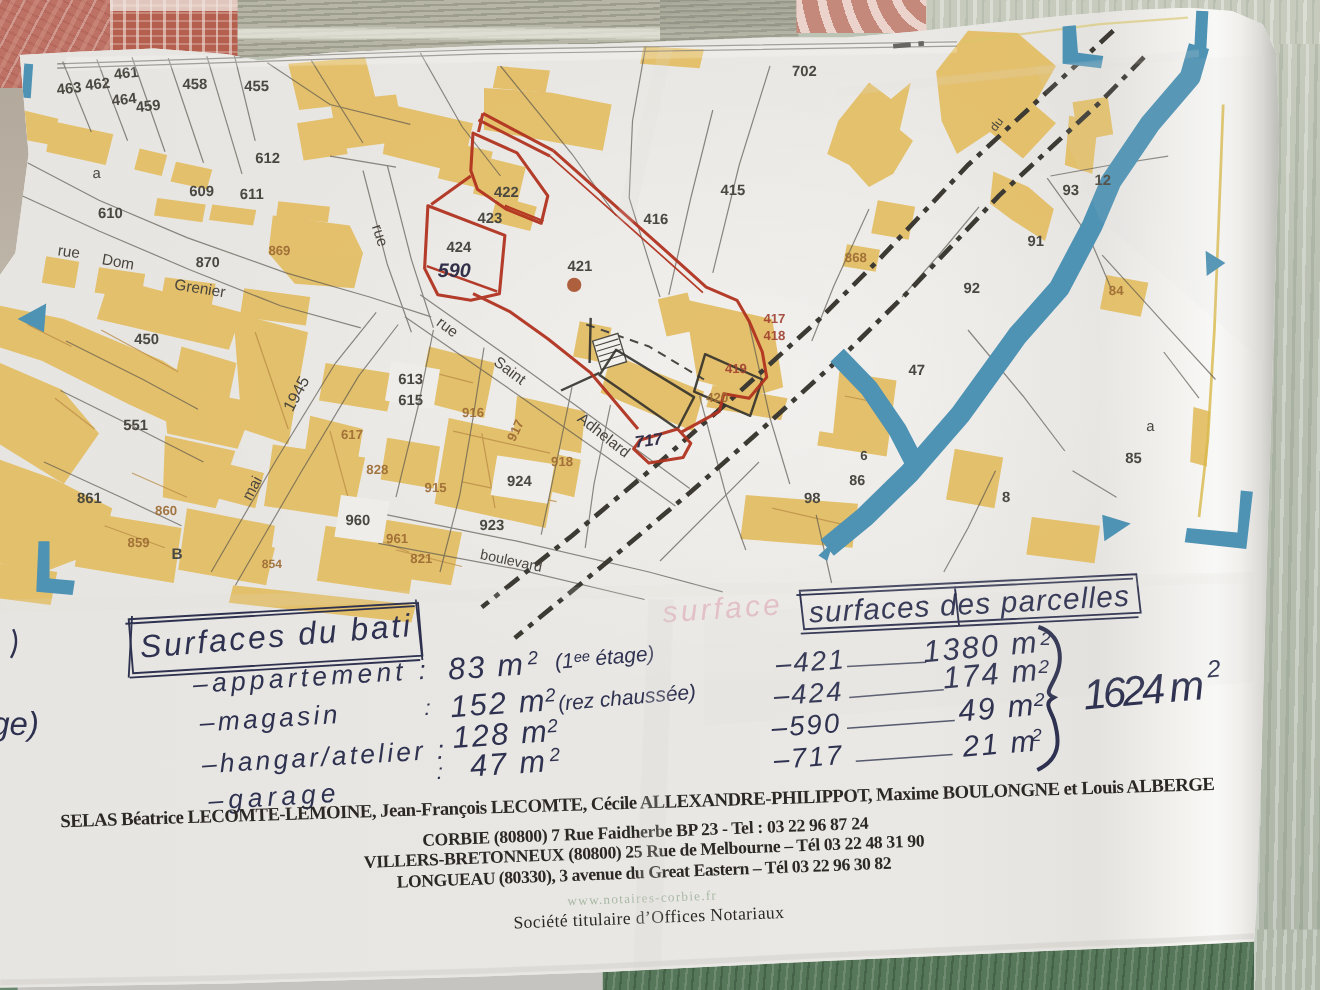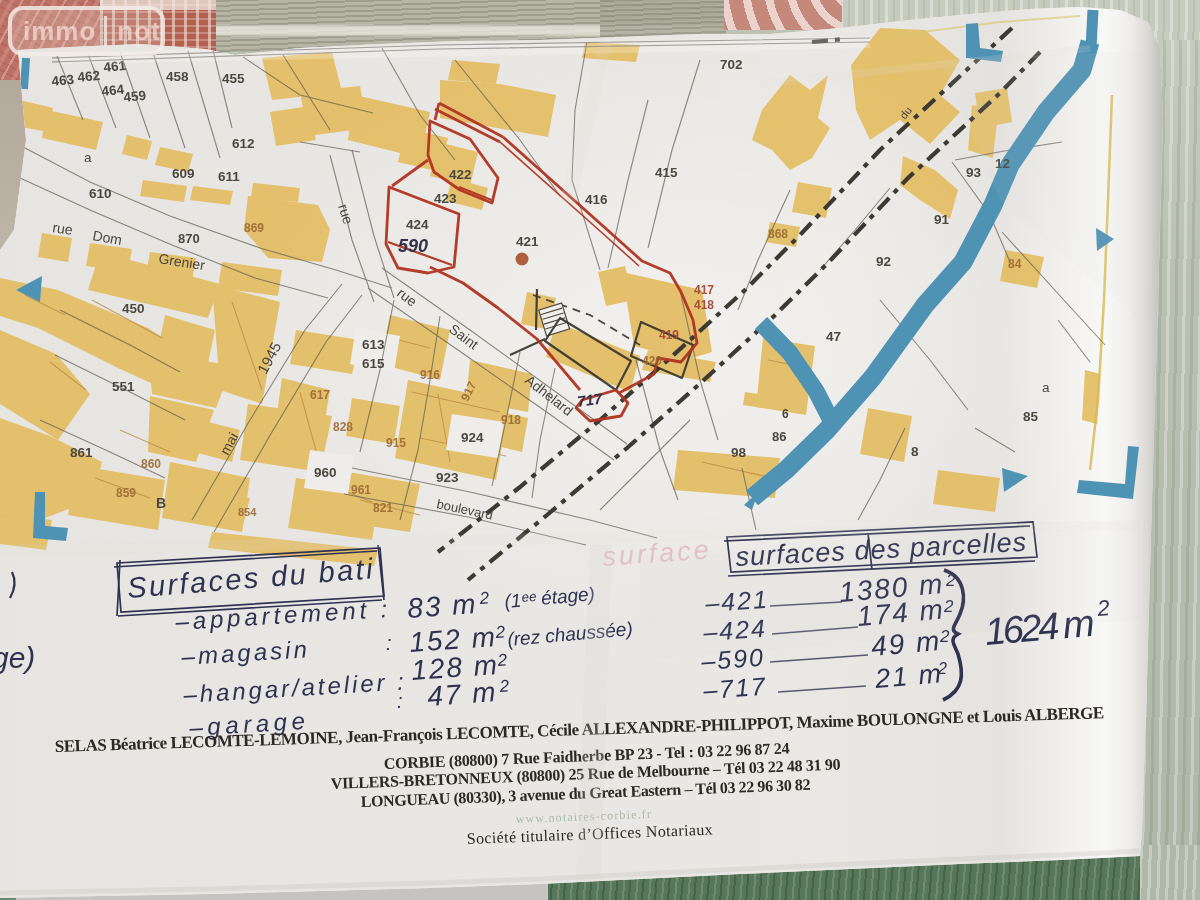--- a/index.html
+++ b/index.html
@@ -421,14 +421,13 @@
    <path d="M0,545 L1140,520 L1140,530 L0,557 Z" fill="#dedbd7" opacity=".35"></path>
    <path d="M760,80 L1090,45 L1090,52 L760,88 Z" fill="#e0ddd9" opacity=".4"></path>
    <rect x="0" y="48" width="7" height="110" fill="#a9a5a1" opacity=".55"></rect>
    <path d="M0,893 L100,891 L210,889 L320,886 L430,883 L540,879 L640,874 L740,869 L850,864 L960,859 L1060,855 L1140,851" fill="none" stroke="#b8b5b0" stroke-width="5" opacity=".55"></path>
    <path d="M60,52 L870,36 L870,48 L60,64 Z" fill="#ffffff" opacity=".5"></path>
    <path d="M940,60 L1160,50 L1150,330 L1000,200 Z" fill="#d8d6d2" opacity=".18"></path>
    <path d="M640,560 L1140,520 L1140,620 L640,660 Z" fill="#dcd9d5" opacity=".15"></path>
   </g>
  </g>
  </svg>
- <div class="abs" id="logo">immo<i>not</i></div>
 </div>
 
 </body></html>

